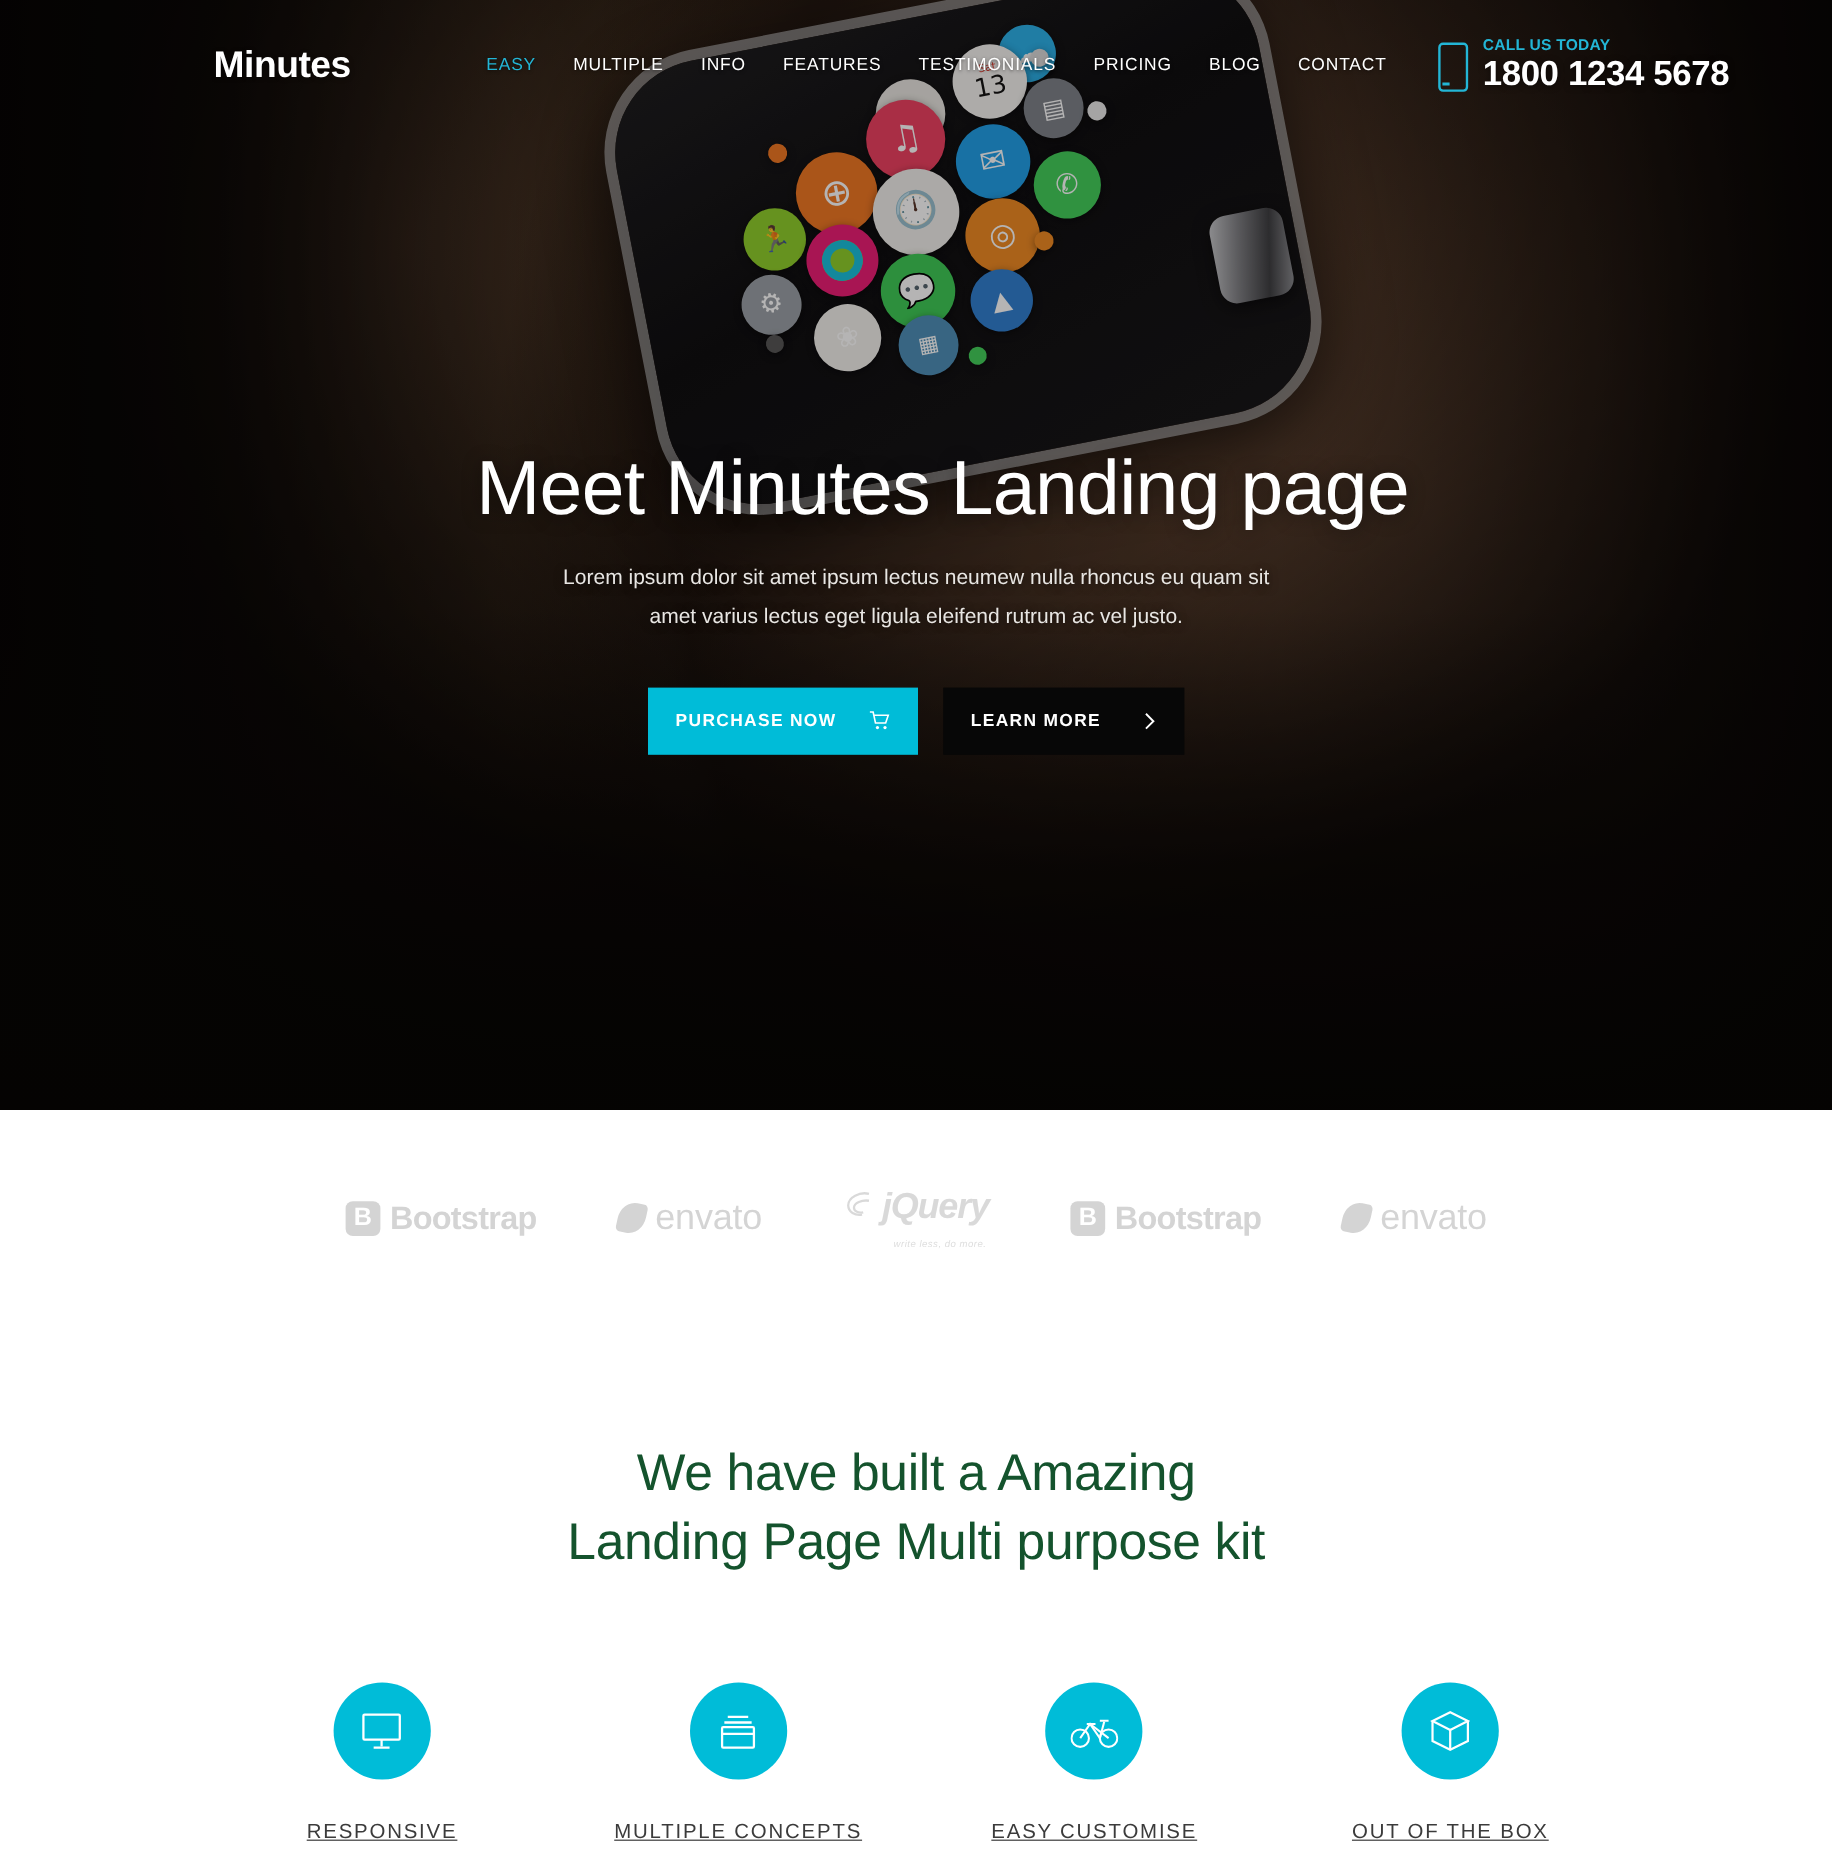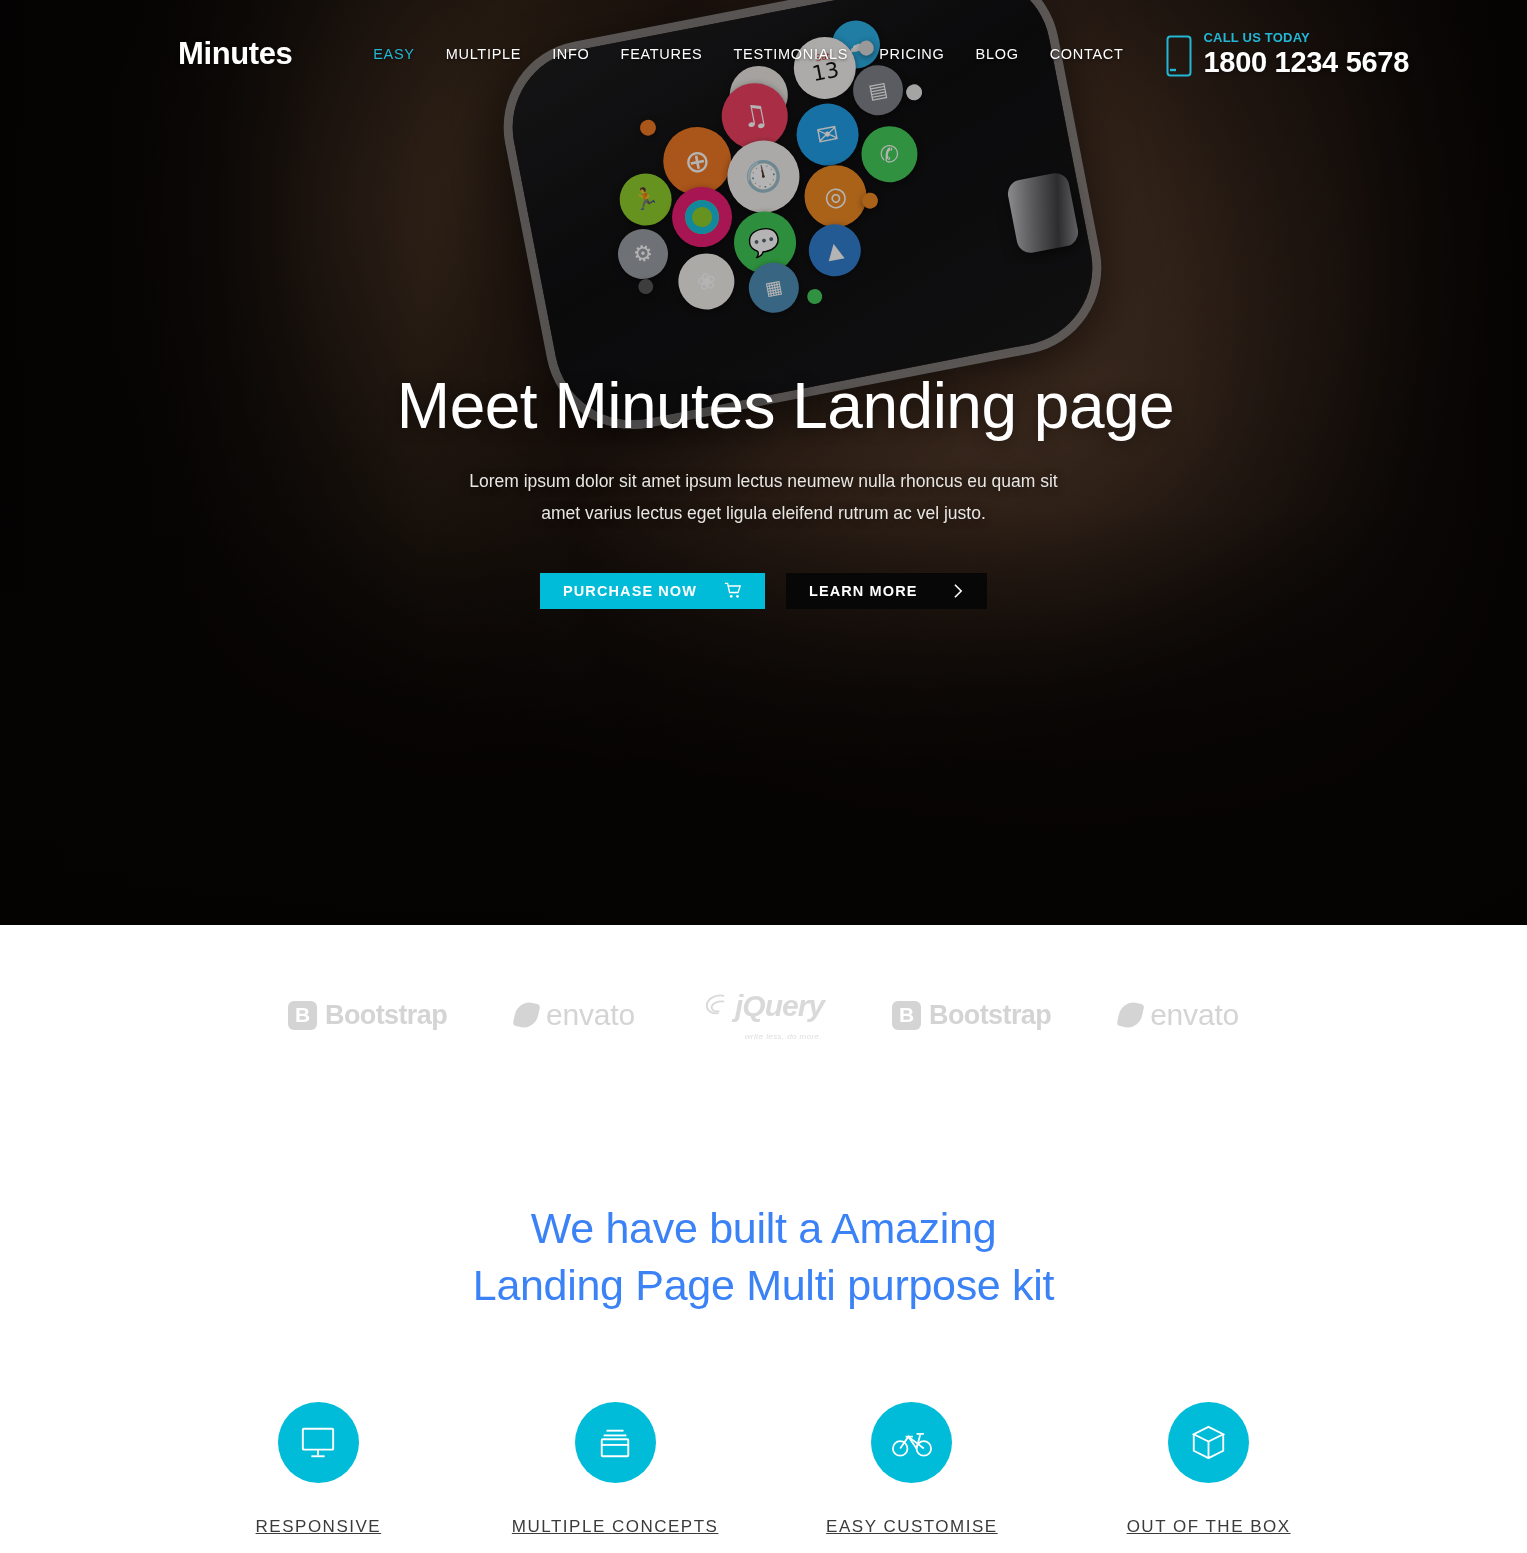--- a/index.html
+++ b/index.html
@@ -85,21 +85,21 @@
 
   .hero-overlay { position: absolute; inset: 0; background: rgba(10,7,5,0.30); }
 
   
   .header {
     position: absolute;
     top: 0; left: 0; right: 0;
     height: 108px;
     display: flex;
     align-items: center;
-    padding: 0 118px 0 178px;
+    padding: 0 86px 0 178px;
     z-index: 40;
   }
   .logo {
     color: #ffffff;
     font-size: 31px;
     font-weight: bold;
     letter-spacing: -0.4px;
     text-shadow: 0 1px 4px rgba(0,0,0,0.45);
   }
   .nav {
@@ -167,21 +167,21 @@
   .hero-btns {
     margin-top: 43px;
     display: flex;
     justify-content: center;
     gap: 21px;
   }
   .btn {
     display: flex;
     align-items: center;
     justify-content: space-between;
-    height: 36px;
+    height: 56px;
     padding: 0 23px;
     border: none;
     cursor: pointer;
     font-family: "Liberation Sans", sans-serif;
     font-size: 14.5px;
     font-weight: bold;
     letter-spacing: 1.1px;
     color: #ffffff;
     gap: 10px;
   }
@@ -244,21 +244,21 @@
     letter-spacing: 0.4px;
     margin-top: 1px;
     align-self: flex-end;
     margin-right: 2px;
   }
 
   
   .features-section { background: #ffffff; padding: 95px 0 120px; }
   .section-title {
     text-align: center;
-    color: #3b82f6;
+    color: #14532d;
     font-size: 43px;
     font-weight: 300;
     line-height: 1.33;
     letter-spacing: -0.3px;
   }
   .features-grid {
     margin-top: 88px;
     display: flex;
     justify-content: center;
     gap: 0;

